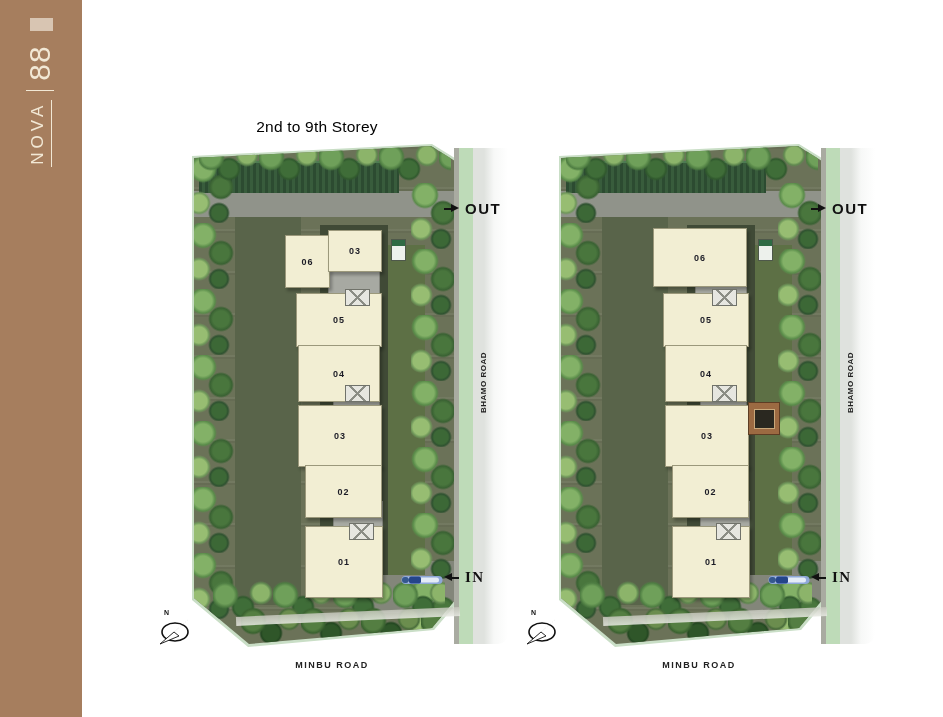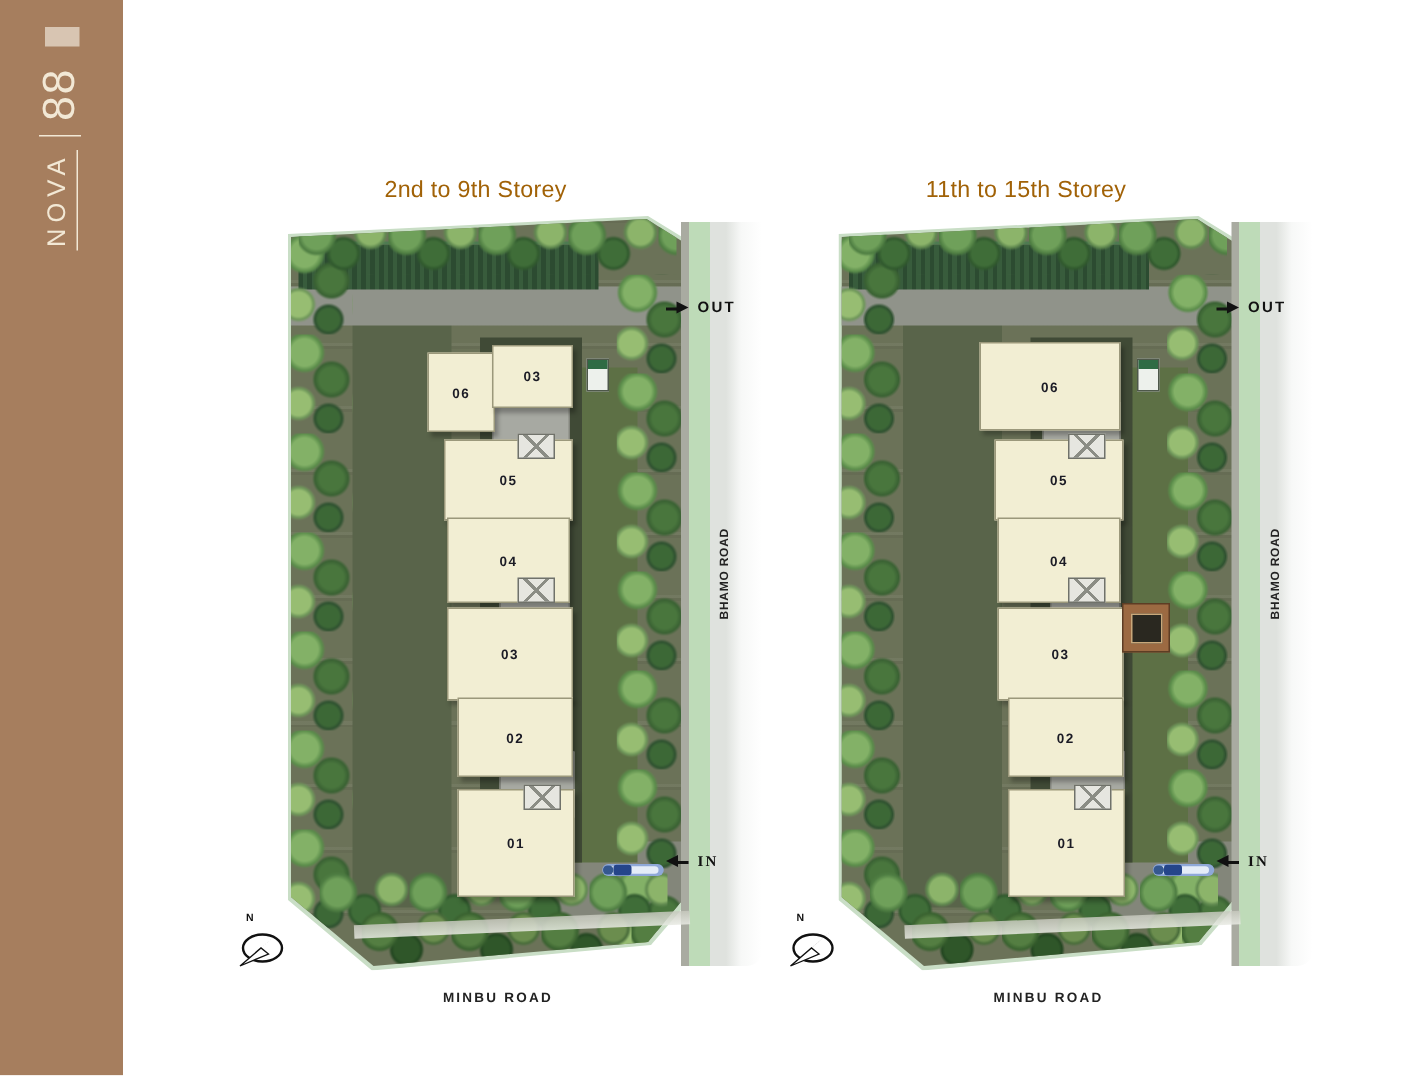--- a/index.html
+++ b/index.html
@@ -11,21 +11,21 @@
   .logo-block { position:absolute; left:30px; top:18px; width:23px; height:13px; background:var(--logo-block,#d8c5b2); }
   .brand { position:absolute; left:-35px; top:84px; width:150px; height:44px; display:flex; align-items:center; justify-content:center; gap:9px; transform:rotate(-90deg); }
   .brand-nova { font-size:17px; letter-spacing:4px; color:var(--brand-text,#f2e8d5); border-bottom:1px solid var(--brand-text,#f2e8d5); padding:0 2px 3px 2px; }
   .brand-sep { width:1px; height:28px; background:var(--brand-text,#f2e8d5); }
   .brand-88 { font-size:30px; color:var(--brand-text,#f2e8d5); letter-spacing:1px; font-weight:400; }
 
   
   .plan { position:absolute; top:112px; width:340px; height:585px; }
   #plan-0 { left:172px; } #plan-1 { left:539px; }
   .plan-title { position:absolute; top:6px; left:5px; width:280px; margin:0; text-align:center;
-                font-size:15.5px; font-weight:500; color:#a16207; letter-spacing:0.2px; }
+                font-size:15.5px; font-weight:500; color:#000000; letter-spacing:0.2px; }
 
   .site { position:absolute; left:10px; top:30px; width:276px; height:505px; background:#c9dec6;
           clip-path:polygon(10px 14px, 250px 2px, 276px 18px, 276px 460px, 252px 488px, 66px 505px, 10px 458px); }
   .site-inner { position:absolute; inset:3px;
           clip-path:polygon(9px 13px, 246px 1px, 270px 16px, 270px 455px, 247px 483px, 64px 499px, 9px 453px);
           background-color:var(--ground-olive,#6b7258);
           background-image:
             linear-gradient(#90938a,#90938a),
             linear-gradient(#404a36,#404a36),
             linear-gradient(#59644a,#59644a),
@@ -76,21 +76,21 @@
 
   .car { position:absolute; left:216px; top:427px; width:42px; height:15px; }
 
   .road-v { position:absolute; left:282px; top:36px; width:54px; height:496px;
             background:linear-gradient(90deg,#a9aba1 0 5px,var(--road-green-strip,#bedbb8) 5px 19px,#dfe2de 19px 30px,#f7f8f7 40px,#ffffff 100%);
             border-radius:0 0 10px 0; }
   .road-label-v { position:absolute; left:-6px; top:230px; width:70px; text-align:center; transform:rotate(-90deg);
                   font-size:8px; font-weight:bold; color:#222; letter-spacing:0.5px; white-space:nowrap; }
 
   .marker { position:absolute; display:flex; align-items:center; gap:6px;
-            font-size:10px; font-weight:bold; letter-spacing:1.5px; color:#111; }
+            font-size:15px; font-weight:bold; letter-spacing:1.5px; color:#111; }
   .marker.out { left:272px; top:88px; }
   .marker.in  { left:272px; top:457px;font-family:Liberation Serif, serif; }
   .arr { position:relative; width:15px; height:9px; }
   .arr::before { content:""; position:absolute; top:3.5px; width:8px; height:2.5px; background:#111; }
   .arr.right::before { left:0; }
   .arr.right::after { content:""; position:absolute; right:0; top:0; width:0; height:0;
         border-left:8px solid #111; border-top:4.5px solid transparent; border-bottom:4.5px solid transparent; }
   .arr.left::before { right:0; }
   .arr.left::after { content:""; position:absolute; left:0; top:0; width:0; height:0;
         border-right:8px solid #111; border-top:4.5px solid transparent; border-bottom:4.5px solid transparent; }
@@ -185,21 +185,20 @@
         <ellipse cx="19" cy="18" rx="13" ry="9" fill="none" stroke="#111" stroke-width="1.6"></ellipse>
         <polygon points="4,30 33,5 18,18" fill="#111"></polygon>
         <polygon points="4,30 18,18 23,22" fill="#fff" stroke="#111" stroke-width="0.9"></polygon>
       </svg>
     </div>
     <div class="curb"></div>
     <div class="road-b">MINBU ROAD</div>
   </section>
 
   <section class="plan" id="plan-1">
-    <h2 class="plan-title">11th to 15th Storey</h2>
     <div class="site">
       <div class="site-inner">
         <div class="hedge"></div>
         <div class="trees v left"></div>
         <div class="trees v right"></div>
         <div class="trees h top"></div>
         <div class="trees h bottom"></div>
         <div class="trees h bottom2"></div>
         <div class="units-layer">
             <div class="core" style="left: 143px; top: 123px; width: 50px; height: 38px;"></div>

